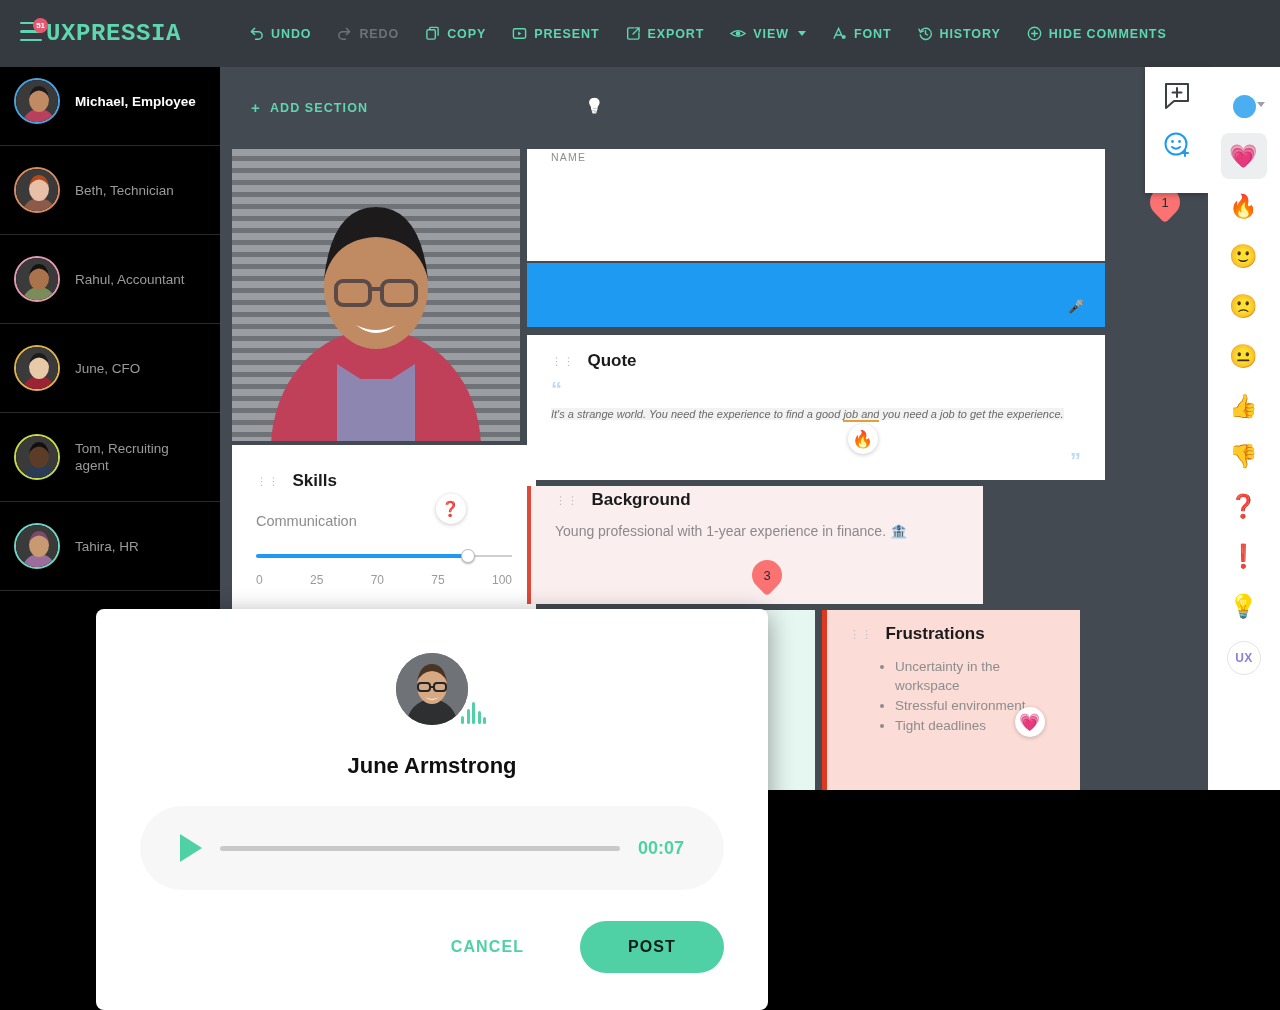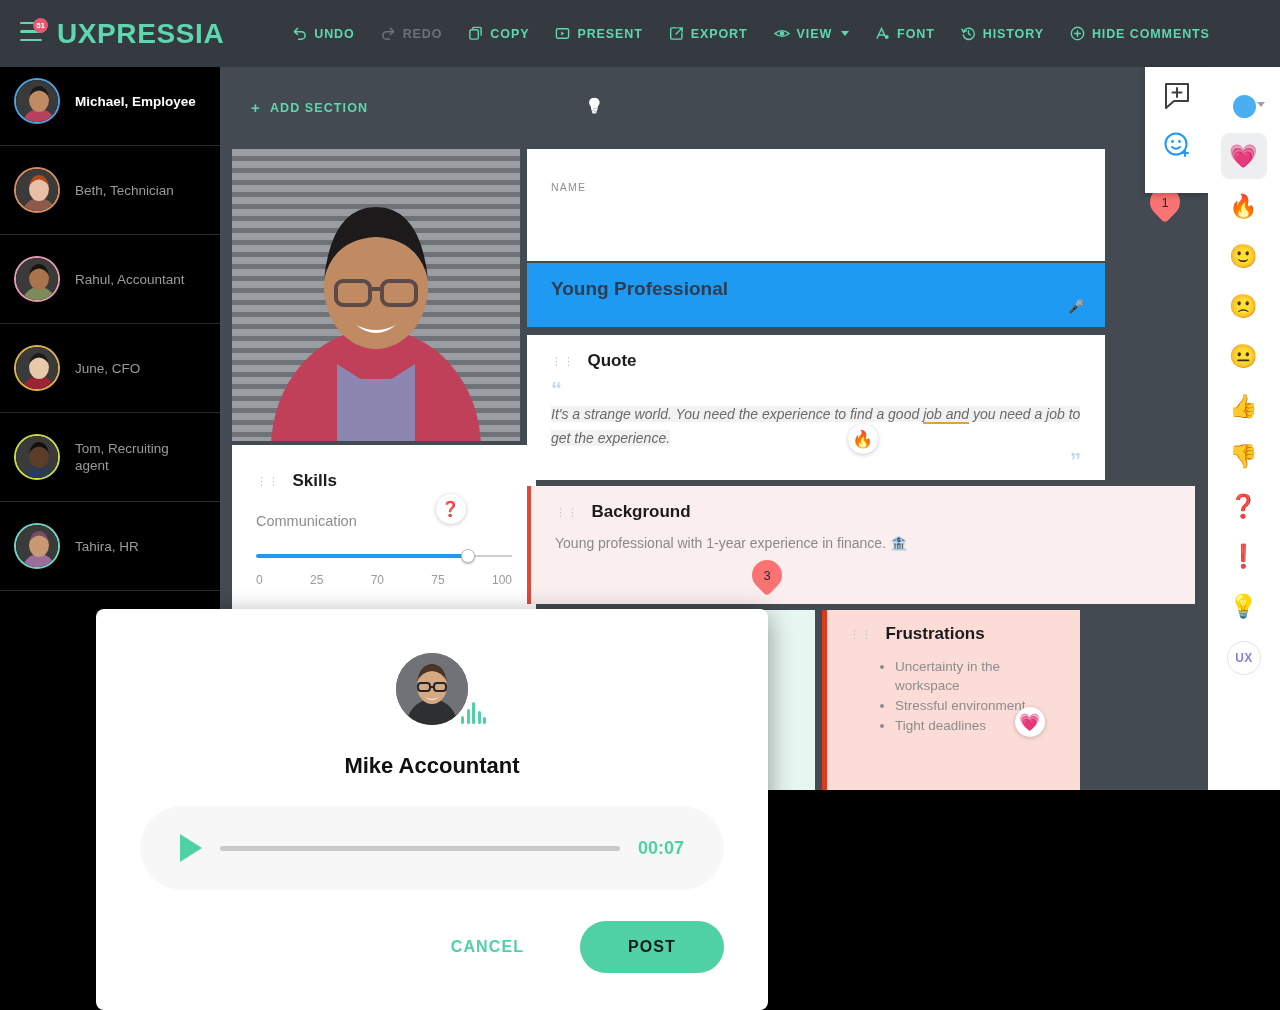--- a/index.html
+++ b/index.html
@@ -22,22 +22,22 @@
   .burger-wrap span:nth-child(1) { width: 24px; }
   .burger-wrap span:nth-child(2) { width: 22px; }
   .burger-wrap span:nth-child(3) { width: 22px; }
   .burger-badge {
     position: absolute; left: 13px; top: -4px;
     background: #e8566f; color: #fff; font-size: 8px; font-weight: bold;
     min-width: 15px; height: 15px; line-height: 15px; text-align: center;
     border-radius: 50%; letter-spacing: -0.3px;
   }
   .brand {
-    color: #5ed6ae; font-size: 28px; font-weight: bold; letter-spacing: 0.6px;
-    margin-left: 11px; font-family: Liberation Sans, sans-serif;
+    color: #5ed6ae; font-size: 24px; font-weight: bold; letter-spacing: 0.6px;
+    font-family: Liberation Mono, monospace;
   }
   .tools { display: flex; align-items: center; margin-left: 55px; gap: 0px; }
   .tool {
     display: flex; align-items: center; gap: 7px;
     color: #5ed6ae; font-size: 12.5px; font-weight: 600; letter-spacing: 0.9px;
     padding: 6px 13px; cursor: pointer; white-space: nowrap;
   }
   .tool.disabled { color: #6b7278; cursor: default; }
   .tool svg { display: block; }
   .caret { width: 0; height: 0; border-left: 4px solid transparent; border-right: 4px solid transparent;
@@ -89,38 +89,38 @@
   .skills-card { left: 12px; top: 378px; width: 304px; height: 232px; padding: 26px 24px; }
   .skill-label { color: #8d8d8d; font-size: 14.5px; margin-top: 22px; }
   .slider-wrap { position: relative; margin-top: 20px; height: 14px; }
   .track { position: absolute; left: 0; right: 0; top: 6px; height: 2px; background: #cfcfcf; }
   .fill { position: absolute; left: 0; top: 5px; height: 4px; background: #1f9af3; border-radius: 2px; }
   .knob { position: absolute; top: 0px; width: 14px; height: 14px; border-radius: 50%;
           background: #fff; border: 1px solid #bdbdbd; box-shadow: 0 1px 2px rgba(0,0,0,.3); }
   .ticks { display: flex; justify-content: space-between; margin-top: 10px;
            color: #9b9b9b; font-size: 12px; }
 
-  .name-card { left: 307px; top: 82px; width: 578px; height: 112px; padding: 32px 24px; }
+  .name-card { left: 307px; top: 82px; width: 578px; height: 112px; padding: 2px 24px; }
   .field-cap { font-size: 10.5px; letter-spacing: 1.2px; color: #8d8d8d; }
   .big-name { font-size: 25px; color: #101010; font-weight: 400; display:inline-block; vertical-align: middle; }
   .inline-ico { color: #c3c3c3; font-size: 14px; margin-left: 14px; display:inline-block; vertical-align: middle; }
 
   .type-card { left: 307px; top: 196px; width: 578px; height: 64px; background: #1f9af3; padding: 10px 24px; }
   .type-card .field-cap { color: #e3f1fb; }
   .type-val { font-size: 19px; font-weight: bold; color: #2c3e50; margin-top: 5px; }
 
   .quote-card { left: 307px; top: 268px; width: 578px; height: 145px; padding: 16px 24px; }
   .quote-mark { color: #bcdcf5; font-size: 22px; font-weight: bold; line-height: 10px; }
   .quote-mark.close { position: absolute; right: 24px; bottom: 14px; }
-  .quote-text { font-style: italic; color: #6a6a6a; font-size: 14px; line-height: 24px;
+  .quote-text { font-style: italic; color: #6a6a6a; font-size: 11px; line-height: 24px;
                 background: #f2f2f2; display: inline; }
   .quote-underline { border-bottom: 2px solid #e0a03c; }
 
-  .bg-card { left: 307px; top: 419px; width: 668px; height: 118px;
-             background: #fbeeee; border-left: 4px solid #e0483a; padding: 16px 24px; }
+  .bg-card { left: 307px; top: 419px; width: 456px; height: 118px;
+             background: #fbeeee; border-left: 4px solid #e0483a; padding: 4px 24px; }
   .bg-text { color: #8a8a8a; font-size: 14px; margin-top: 13px; }
 
   .mint-card { left: 307px; top: 543px; width: 288px; height: 180px; background: #e6f6f0; }
   .frus-card { left: 602px; top: 543px; width: 258px; height: 180px;
                background: #fbdcd6; border-left: 5px solid #e0381f; padding: 14px 22px; }
   .frus-list { margin: 13px 0 0 14px; color: #8d8d8d; font-size: 13.5px; line-height: 19px; }
   .frus-list li { margin-bottom: 1px; margin-left: 32px; }
 
   
   .pin {
@@ -409,21 +409,20 @@
     </div>
 
     <div class="card name-card">
       <div class="field-cap">NAME</div>
       <div class="pin" style="left:623px;top:38px;">
         <span>1</span>
       </div>
     </div>
 
     <div class="card type-card">
-      <div class="type-val">Young Professional</div>
       <div class="mic-mini" style="left:541px;top:36px;color:#1f2d3a;">🎤</div>
     </div>
 
     <div class="card quote-card">
       <div>
         <span class="drag">⋮⋮</span>
         <span class="sect-title">Quote</span>
       </div>
       <div class="quote-mark" style="margin-top:14px;">“</div>
       <div style="margin-top:7px;">
@@ -513,21 +512,21 @@
         </svg>
       </div>
       <div class="m-wave">
         <i style="height:8px"></i>
           <i style="height:15px"></i>
           <i style="height:22px"></i>
           <i style="height:13px"></i>
           <i style="height:7px"></i>
       </div>
     </div>
-    <div class="m-name">Mike Accountant</div>
+    <div class="m-name">June Armstrong</div>
 
     <div class="player">
       <div class="play-tri"></div>
       <div class="p-track"></div>
       <div class="p-time">00:07</div>
     </div>
 
     <div class="m-actions">
       <button class="btn-cancel">CANCEL</button>
       <button class="btn-post">POST</button>

